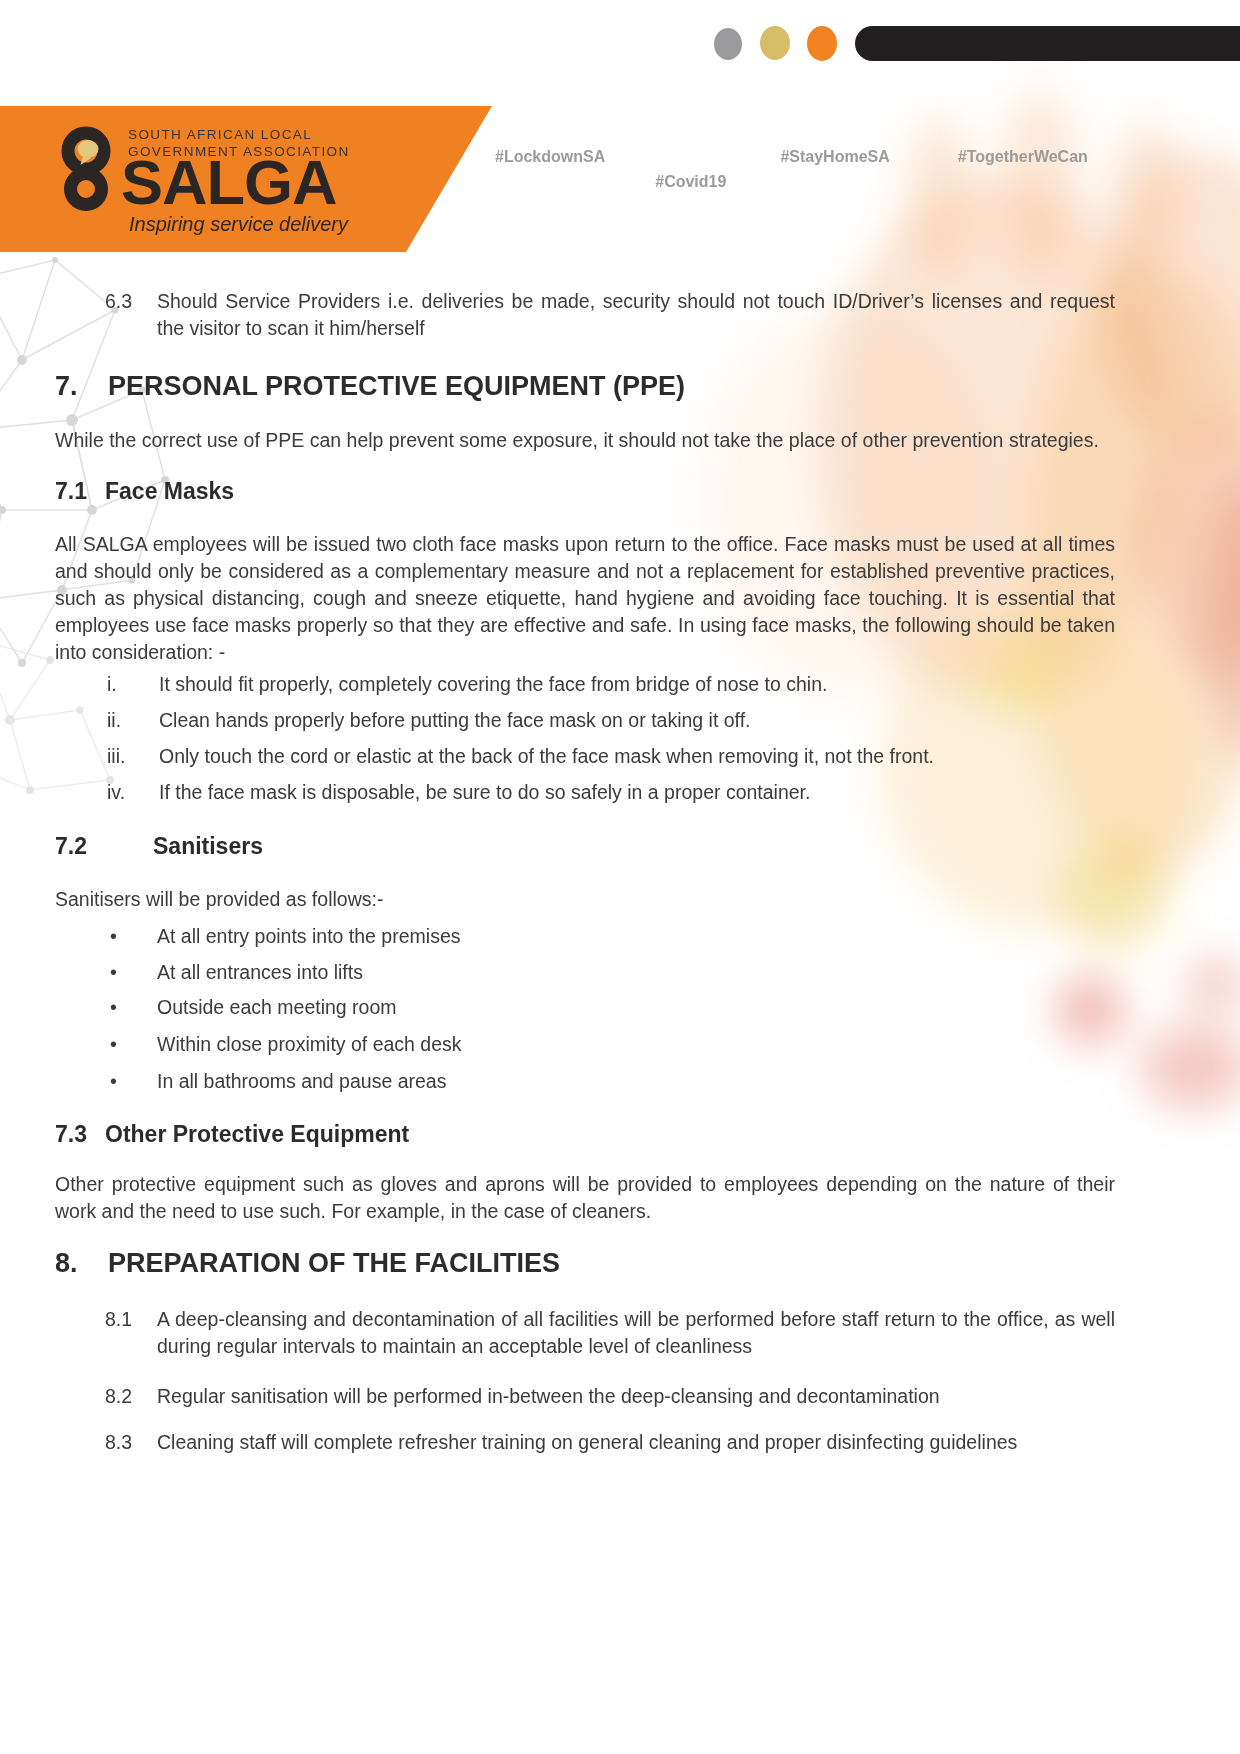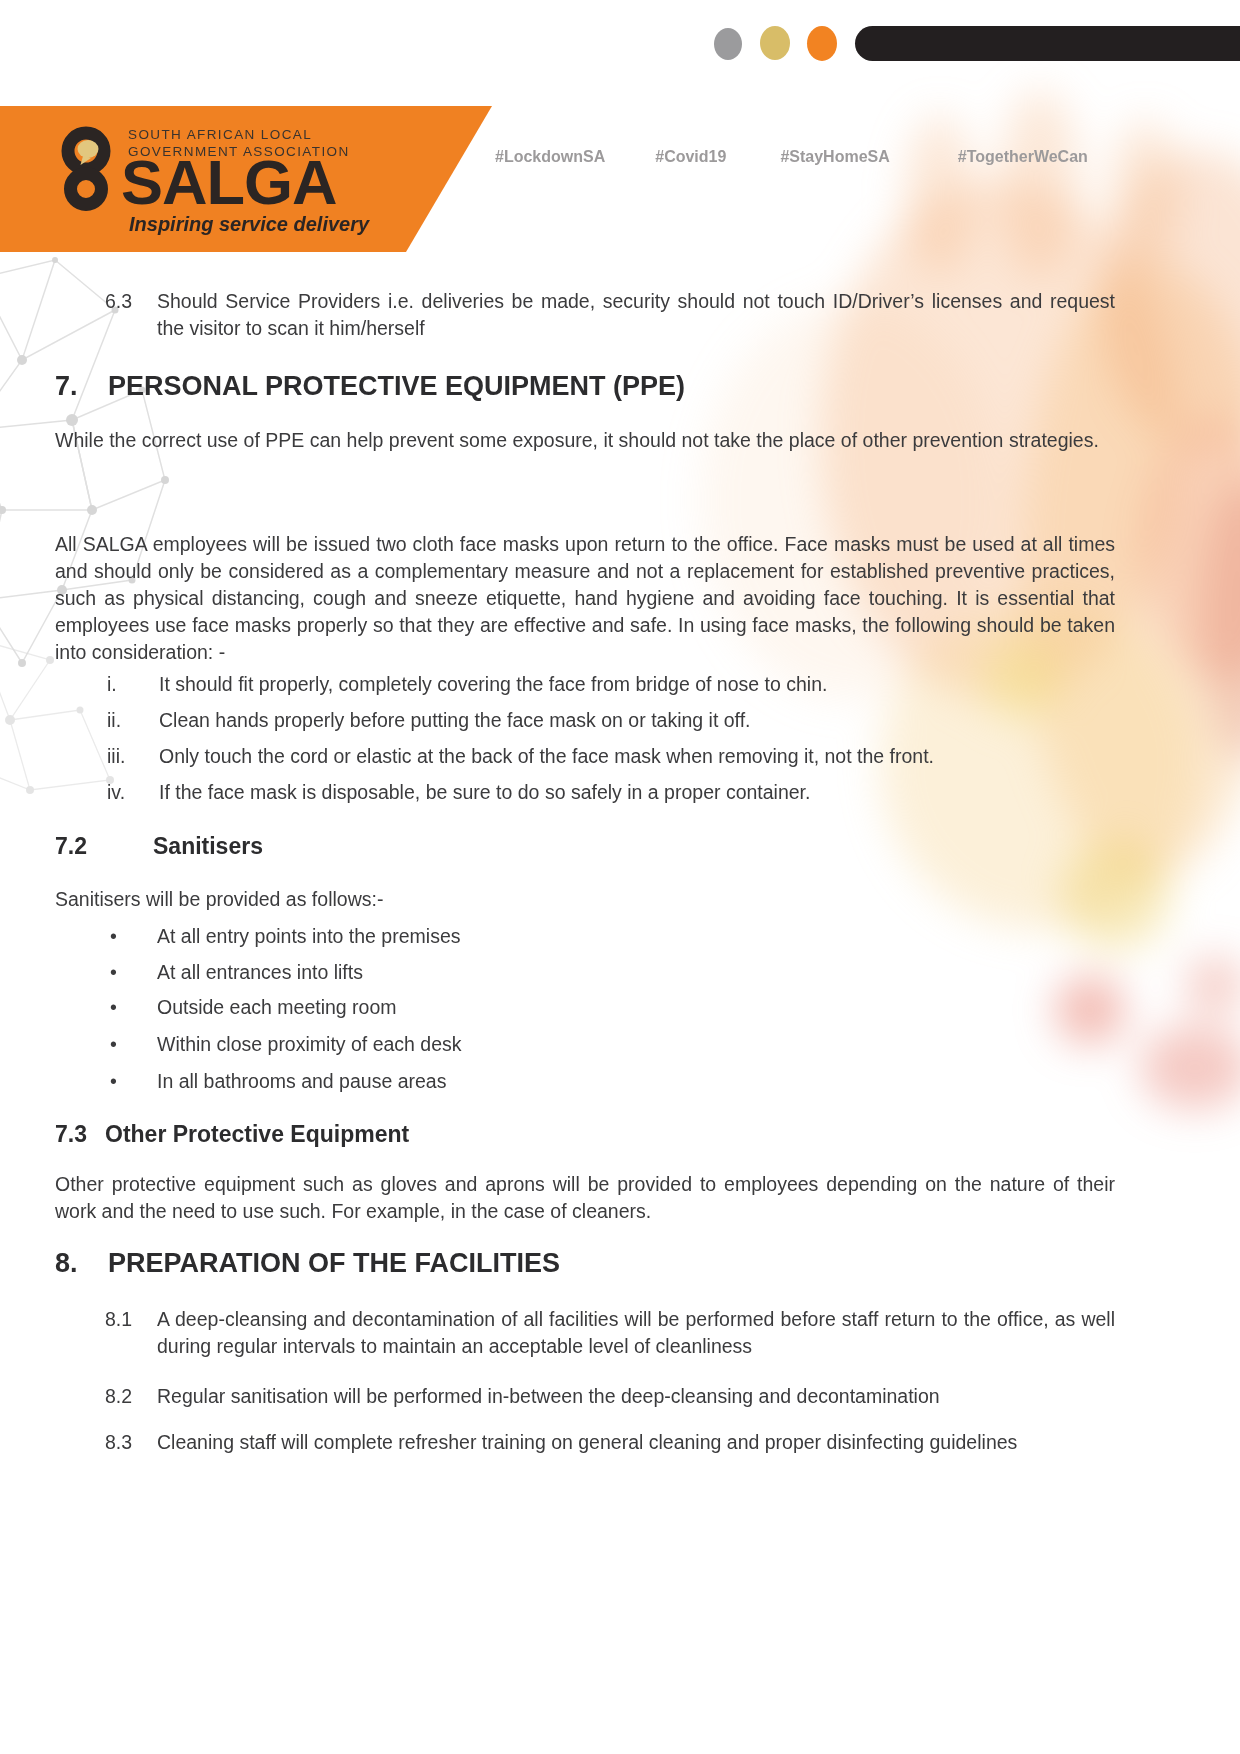--- a/index.html
+++ b/index.html
@@ -15,27 +15,27 @@
            border-radius:18px 0 0 18px;}
 
   
   .logo-block{position:absolute;left:0;top:106px;width:492px;height:146px;background:#f08122;
               clip-path:polygon(0 0,492px 0,406px 146px,0 146px);}
   .logo-eight{position:absolute;left:60px;top:20px;}
   .org-lines{position:absolute;left:128px;top:20px;font-size:13.5px;letter-spacing:1.4px;
              color:#3a332e;line-height:17px;font-weight:500;}
   .logo-word{position:absolute;left:121px;top:40px;font-size:63px;font-weight:bold;
              letter-spacing:-1px;color:#2b2523;}
-  .tagline{position:absolute;left:129px;top:107px;font-size:20px;font-weight:bold;
+  .tagline{position:absolute;left:129px;top:107px;font-size:20px;font-weight:normal;
            font-style:italic;color:#2b2523;}
 
   .hashtags{position:absolute;left:495px;top:148px;display:flex;font-weight:bold;
             font-size:16px;color:#9c9a9b;}
   .hashtags span{display:inline-block;}
-  .ht2{margin-left:50px;}.ht3{margin-left:54px;}.ht4{margin-left:68px;}
+  .ht2{margin-left:50px;margin-top:25px;}.ht3{margin-left:54px;}.ht4{margin-left:68px;}
 
   
   .watermark{position:absolute;inset:0;filter:blur(20px);pointer-events:none;}
   .blob{position:absolute;border-radius:50%;}
   .plexus{position:absolute;left:-40px;top:248px;opacity:.8;pointer-events:none;}
   .plexus2{position:absolute;left:-30px;top:620px;opacity:.6;pointer-events:none;}
 
   
   .abs{position:absolute;left:55px;width:1060px;}
   .body-text{font-size:19.5px;line-height:27px;color:#3b3b3d;text-align:justify;}
@@ -177,20 +177,24 @@
     <span class="txt">Should Service Providers i.e. deliveries be made, security should not touch ID/Driver’s licenses and request the visitor to scan it him/herself</span>
   </div>
 
   <div class="abs h-main" style="top:371px;">
     <span class="num">7.</span>
     <span>PERSONAL PROTECTIVE EQUIPMENT (PPE)</span>
   </div>
 
   <div class="abs body-text" style="top:427px;">While the correct use of PPE can help prevent some exposure, it should not take the place of other prevention strategies.</div>
 
+  <div class="abs h-sub" style="top:478px;">
+    <span class="num">7.1</span>
+    <span>Face Masks</span>
+  </div>
 
   <div class="abs body-text" style="top:531px;">All SALGA employees will be issued two cloth face masks upon return to the office. Face masks must be used at all times and should only be considered as a complementary measure and not a replacement for established preventive practices, such as physical distancing, cough and sneeze etiquette, hand hygiene and avoiding face touching. It is essential that employees use face masks properly so that they are effective and safe. In using face masks, the following should be taken into consideration: -</div>
 
   <div class="abs roman" style="top:671px;">
     <span class="num">i.</span>
     <span>It should fit properly, completely covering the face from bridge of nose to chin.</span>
   </div>
   <div class="abs roman" style="top:707px;">
     <span class="num">ii.</span>
     <span>Clean hands properly before putting the face mask on or taking it off.</span>

